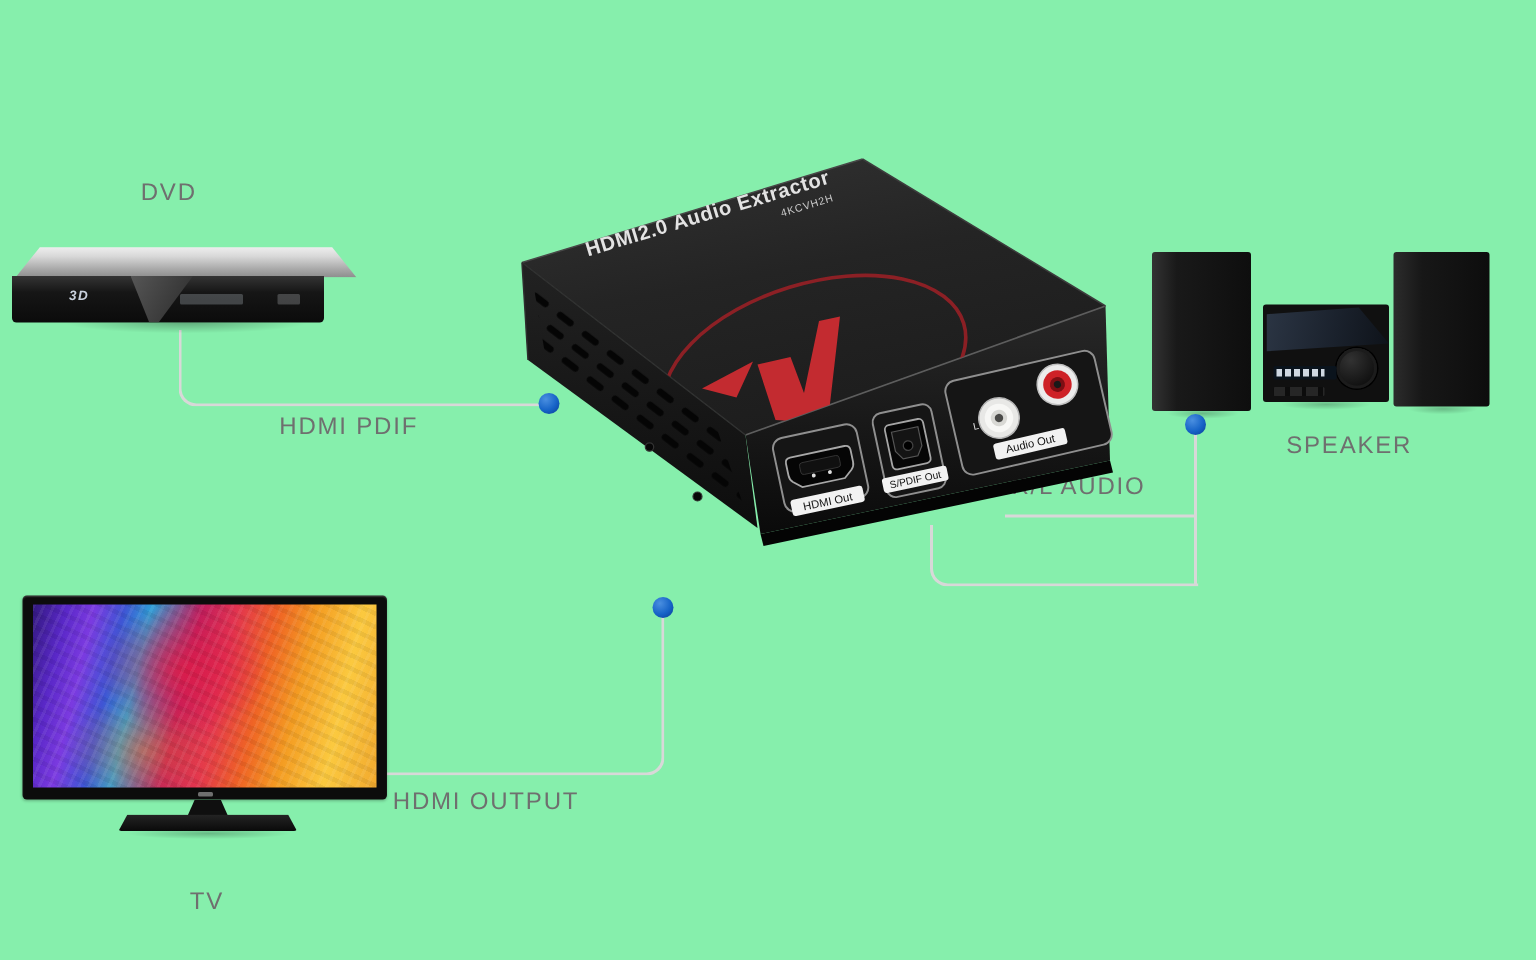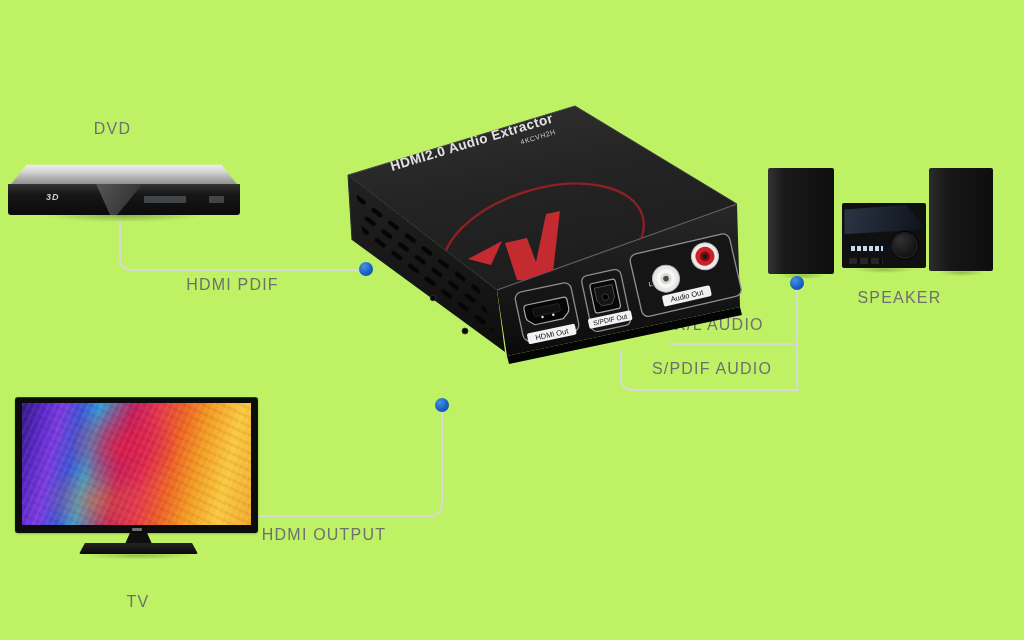--- a/index.html
+++ b/index.html
@@ -1,16 +1,16 @@
 <!DOCTYPE html>
 <html><head>
 <meta charset="utf-8">
 <style>
   html,body{margin:0;padding:0;background:#fff;}
-  .stage{position:relative;width:1024px;height:640px;background:#bef264;overflow:hidden;
+  .stage{position:relative;width:1024px;height:640px;background:#86efac;overflow:hidden;
          font-family:"Liberation Sans",sans-serif;}
   .abs{position:absolute;}
   
   .dlabel{position:absolute;color:#6f6f6f;font-size:16px;letter-spacing:1.2px;text-align:center;
           font-weight:400;white-space:nowrap;}
   
   .cable{position:absolute;border:0 solid #d8d8d8;}
   .cable-hdmi-in{left:119px;top:220px;width:247px;height:49px;
                  border-left-width:2px;border-bottom-width:2px;border-bottom-left-radius:12px;}
   .cable-hdmi-out{left:258px;top:405px;width:183px;height:110px;
@@ -19,21 +19,21 @@
   .cable-spdif{left:620px;top:350px;width:177px;height:39px;
                border-left-width:2px;border-bottom-width:2px;border-bottom-left-radius:12px;}
   .cable-spk{left:796px;top:283px;width:0;height:107px;border-left-width:2px;}
   .dot{position:absolute;width:14px;height:14px;border-radius:50%;
        background:radial-gradient(circle at 35% 30%,#4a8fe0,#1663c7 55%,#0b3f98 95%);}
   
   .dvd{left:8px;top:161px;width:232px;height:72px;}
   .dvd-lid{position:absolute;left:0;top:2px;width:232px;height:22px;
            clip-path:polygon(1% 100%,8% 8%,92% 8%,99% 100%);
            background:linear-gradient(180deg,#f4f4f4 0%,#d9d9d9 35%,#a8a8a8 75%,#8d8d8d 100%);}
-  .dvd-front{position:absolute;left:0;top:23px;width:232px;height:31px;border-radius:0 0 3px 3px;
+  .dvd-front{position:absolute;left:0;top:23px;width:208px;height:31px;border-radius:0 0 3px 3px;
              background:linear-gradient(180deg,#343434 0%,#161616 35%,#0b0b0b 100%);overflow:hidden;}
   .dvd-stripe{position:absolute;left:38%;top:0;width:20%;height:100%;
               clip-path:polygon(0 0,100% 0,45% 100%,30% 100%);
               background:linear-gradient(120deg,#565656,#2a2a2a);}
   .dvd-badge{position:absolute;left:38px;top:8px;font-size:9px;font-weight:bold;font-style:italic;
              color:#c9d1dd;letter-spacing:1px;}
   .dvd-display{position:absolute;right:54px;top:12px;width:42px;height:7px;border-radius:1px;
                background:rgba(190,200,210,.28);}
   .dvd-power{position:absolute;right:16px;top:12px;width:15px;height:7px;border-radius:1px;
              background:rgba(210,215,220,.25);}
@@ -123,21 +123,20 @@
     <div class="unit-knob"></div>
     <div class="unit-display"></div>
     <div class="unit-buttons"></div>
   </div>
   <div class="spk-shadow" style="left:770px;top:274px;width:64px;"></div>
   <div class="spk-shadow" style="left:931px;top:271px;width:62px;"></div>
   <div class="spk-shadow" style="left:844px;top:268px;width:80px;"></div>
   <div class="dlabel" style="left:827px;top:289px;width:145px;text-align:center;">SPEAKER</div>
 
   <div class="dlabel" style="left:650px;top:316px;width:138px;">R/L AUDIO</div>
-  <div class="dlabel" style="left:634px;top:360px;width:156px;">S/PDIF AUDIO</div>
 
   <svg class="abs" style="left:0;top:0;" width="1024" height="640" viewBox="0 0 1024 640">
     <defs>
       <linearGradient id="gTop" x1="0" y1="0" x2="0.4" y2="1">
         <stop offset="0" stop-color="#333333"></stop>
           <stop offset="0.5" stop-color="#242424"></stop>
         <stop offset="1" stop-color="#1d1d1d"></stop>
       </linearGradient>
       <linearGradient id="gLeft" x1="0" y1="0" x2="0" y2="1">
         <stop offset="0" stop-color="#222222"></stop>

